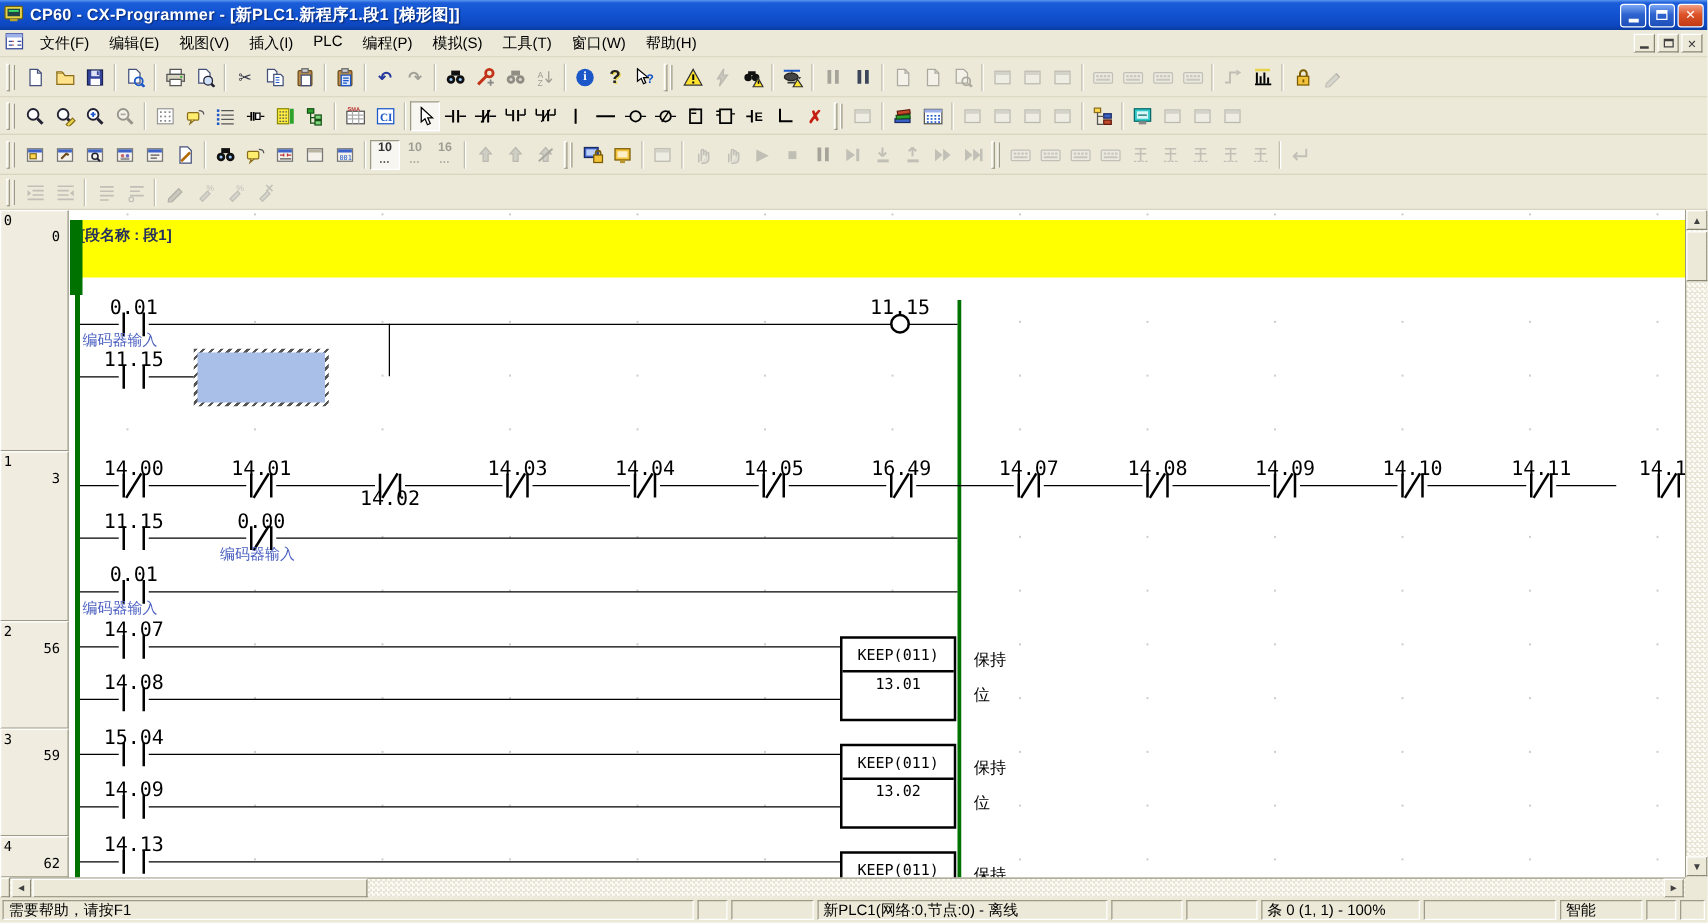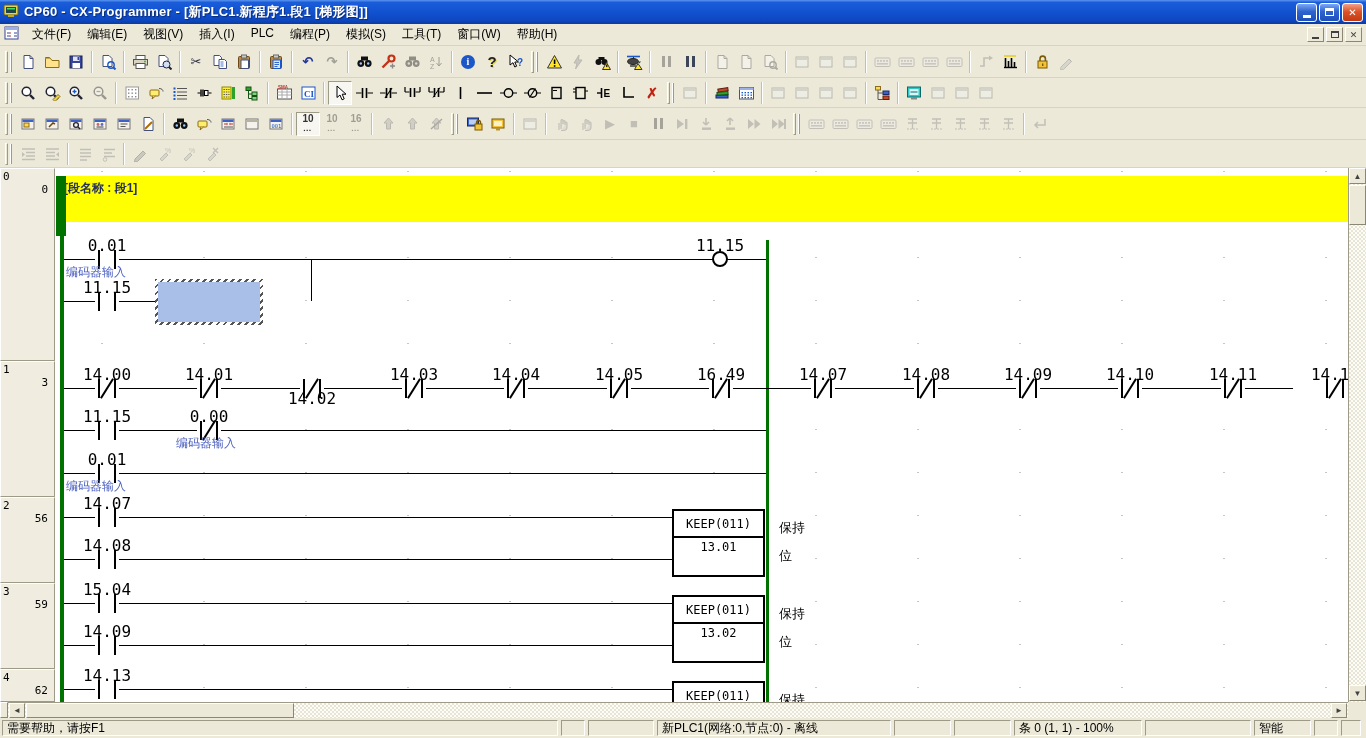--- a/index.html
+++ b/index.html
@@ -1265,17 +1265,17 @@
 
   <div id="statusbar">
       <div class="spanel" style="width: 556px;">需要帮助，请按F1</div>
       <div class="spanel" style="width: 24px;"></div>
       <div class="spanel" style="width: 66px;"></div>
       <div class="spanel" style="width: 234px;">新PLC1(网络:0,节点:0) - 离线</div>
       <div class="spanel" style="width: 57px;"></div>
       <div class="spanel" style="width: 57px;"></div>
       <div class="spanel" style="width: 128px;">条 0 (1, 1)  -  100%</div>
       <div class="spanel" style="width: 106px;"></div>
-      <div class="spanel" style="width: 57px;">智能</div>
+      <div class="spanel" style="width: 67px;">智能</div>
       <div class="spanel" style="width: 24px;"></div>
       <div class="spanel" style="width: 20px;"></div>
     </div>
 </div>
 
 </body></html>

